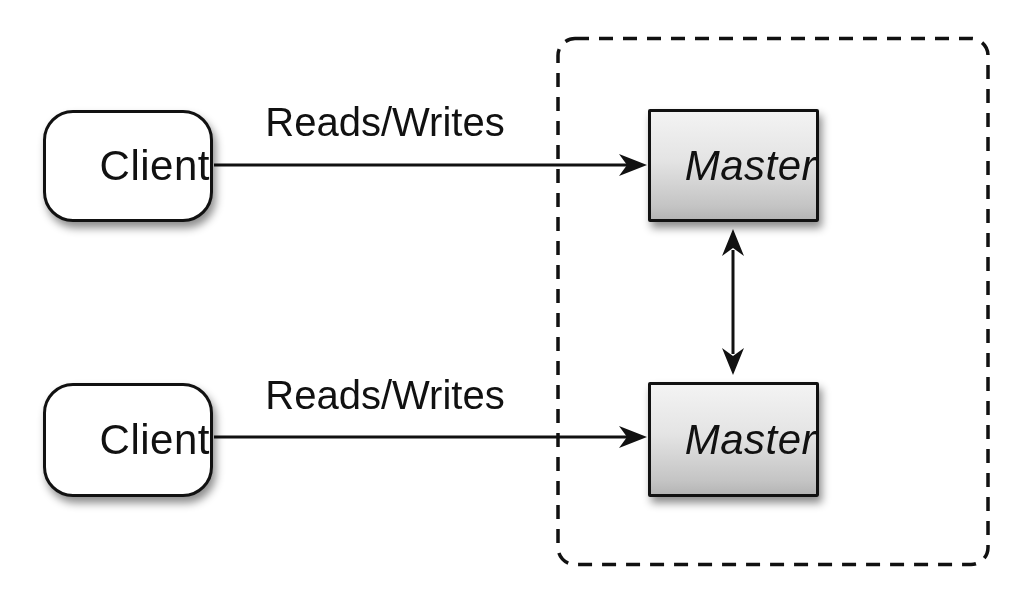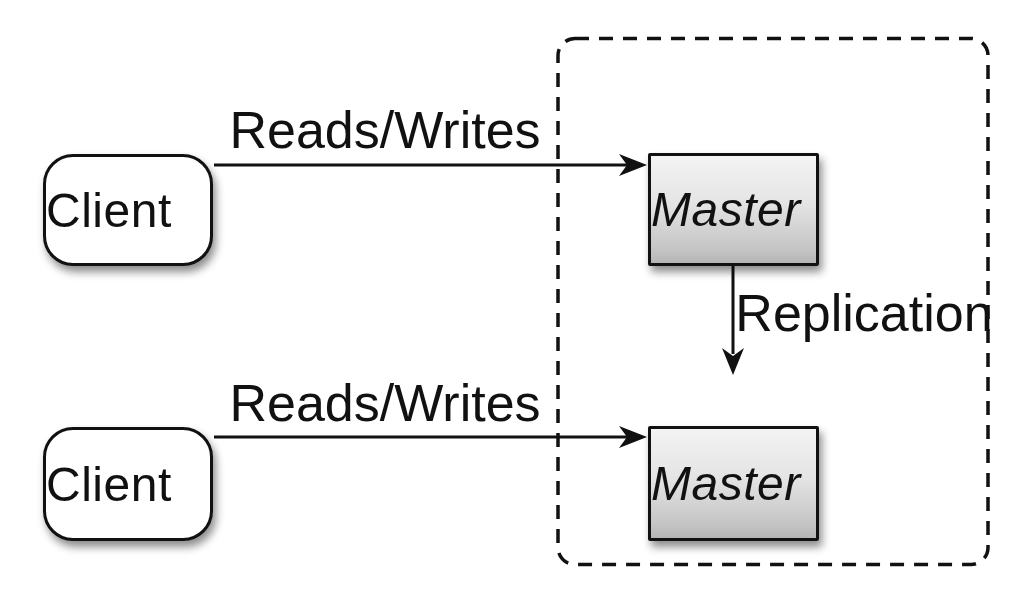--- a/index.html
+++ b/index.html
@@ -20,46 +20,45 @@
     left: 0;
     top: 0;
     width: 1028px;
     height: 610px;
     pointer-events: none;
   }
   .node {
     position: absolute;
     display: flex;
     align-items: center;
-    justify-content: flex-start;
+    justify-content: flex-end;
     border: 3px solid #111111;
     color: #111111;
-    font-size: 48px;
+    font-size: 42px;
     letter-spacing: 0.5px;
     box-shadow: 3px 6px 8px rgba(0,0,0,0.45);
     box-sizing: border-box;
-    margin-top: 44px;
   }
   .node.client {
     background: #ffffff;
     border-radius: 30px;
   }
   .node.master {
     background: linear-gradient(to bottom, #f3f3f3 0%, #e4e4e4 45%, #c4c4c4 88%, #b5b5b5 100%);
     border-radius: 2px;
     font-style: italic;
   }
   .client1 { left: 43px;  top: 110px; width: 170px; height: 112px; }
   .client2 { left: 43px;  top: 383px; width: 170px; height: 114px; }
   .master1 { left: 648px; top: 109px; width: 171px; height: 113px; }
   .master2 { left: 648px; top: 382px; width: 171px; height: 115px; }
   .edge-label {
     position: absolute;
     color: #111111;
-    font-size: 52px;
+    font-size: 40px;
     white-space: nowrap;
     transform: translateX(-50%);
   }
   .rw-top    { left: 385px; top: 100px; }
   .rw-bottom { left: 385px; top: 373px; }
   .repl      { left: 864px; top: 283px; }
 </style>
 </head>
 <body>
 
@@ -99,15 +98,14 @@
   </div>
 
   <div class="node master master2">
     <span>Master</span>
   </div>
 
   <div class="edge-label rw-top">Reads/Writes</div>
 
   <div class="edge-label rw-bottom">Reads/Writes</div>
 
-  <div class="edge-label repl">Replication</div>
 
 </div>
 
 </body></html>

